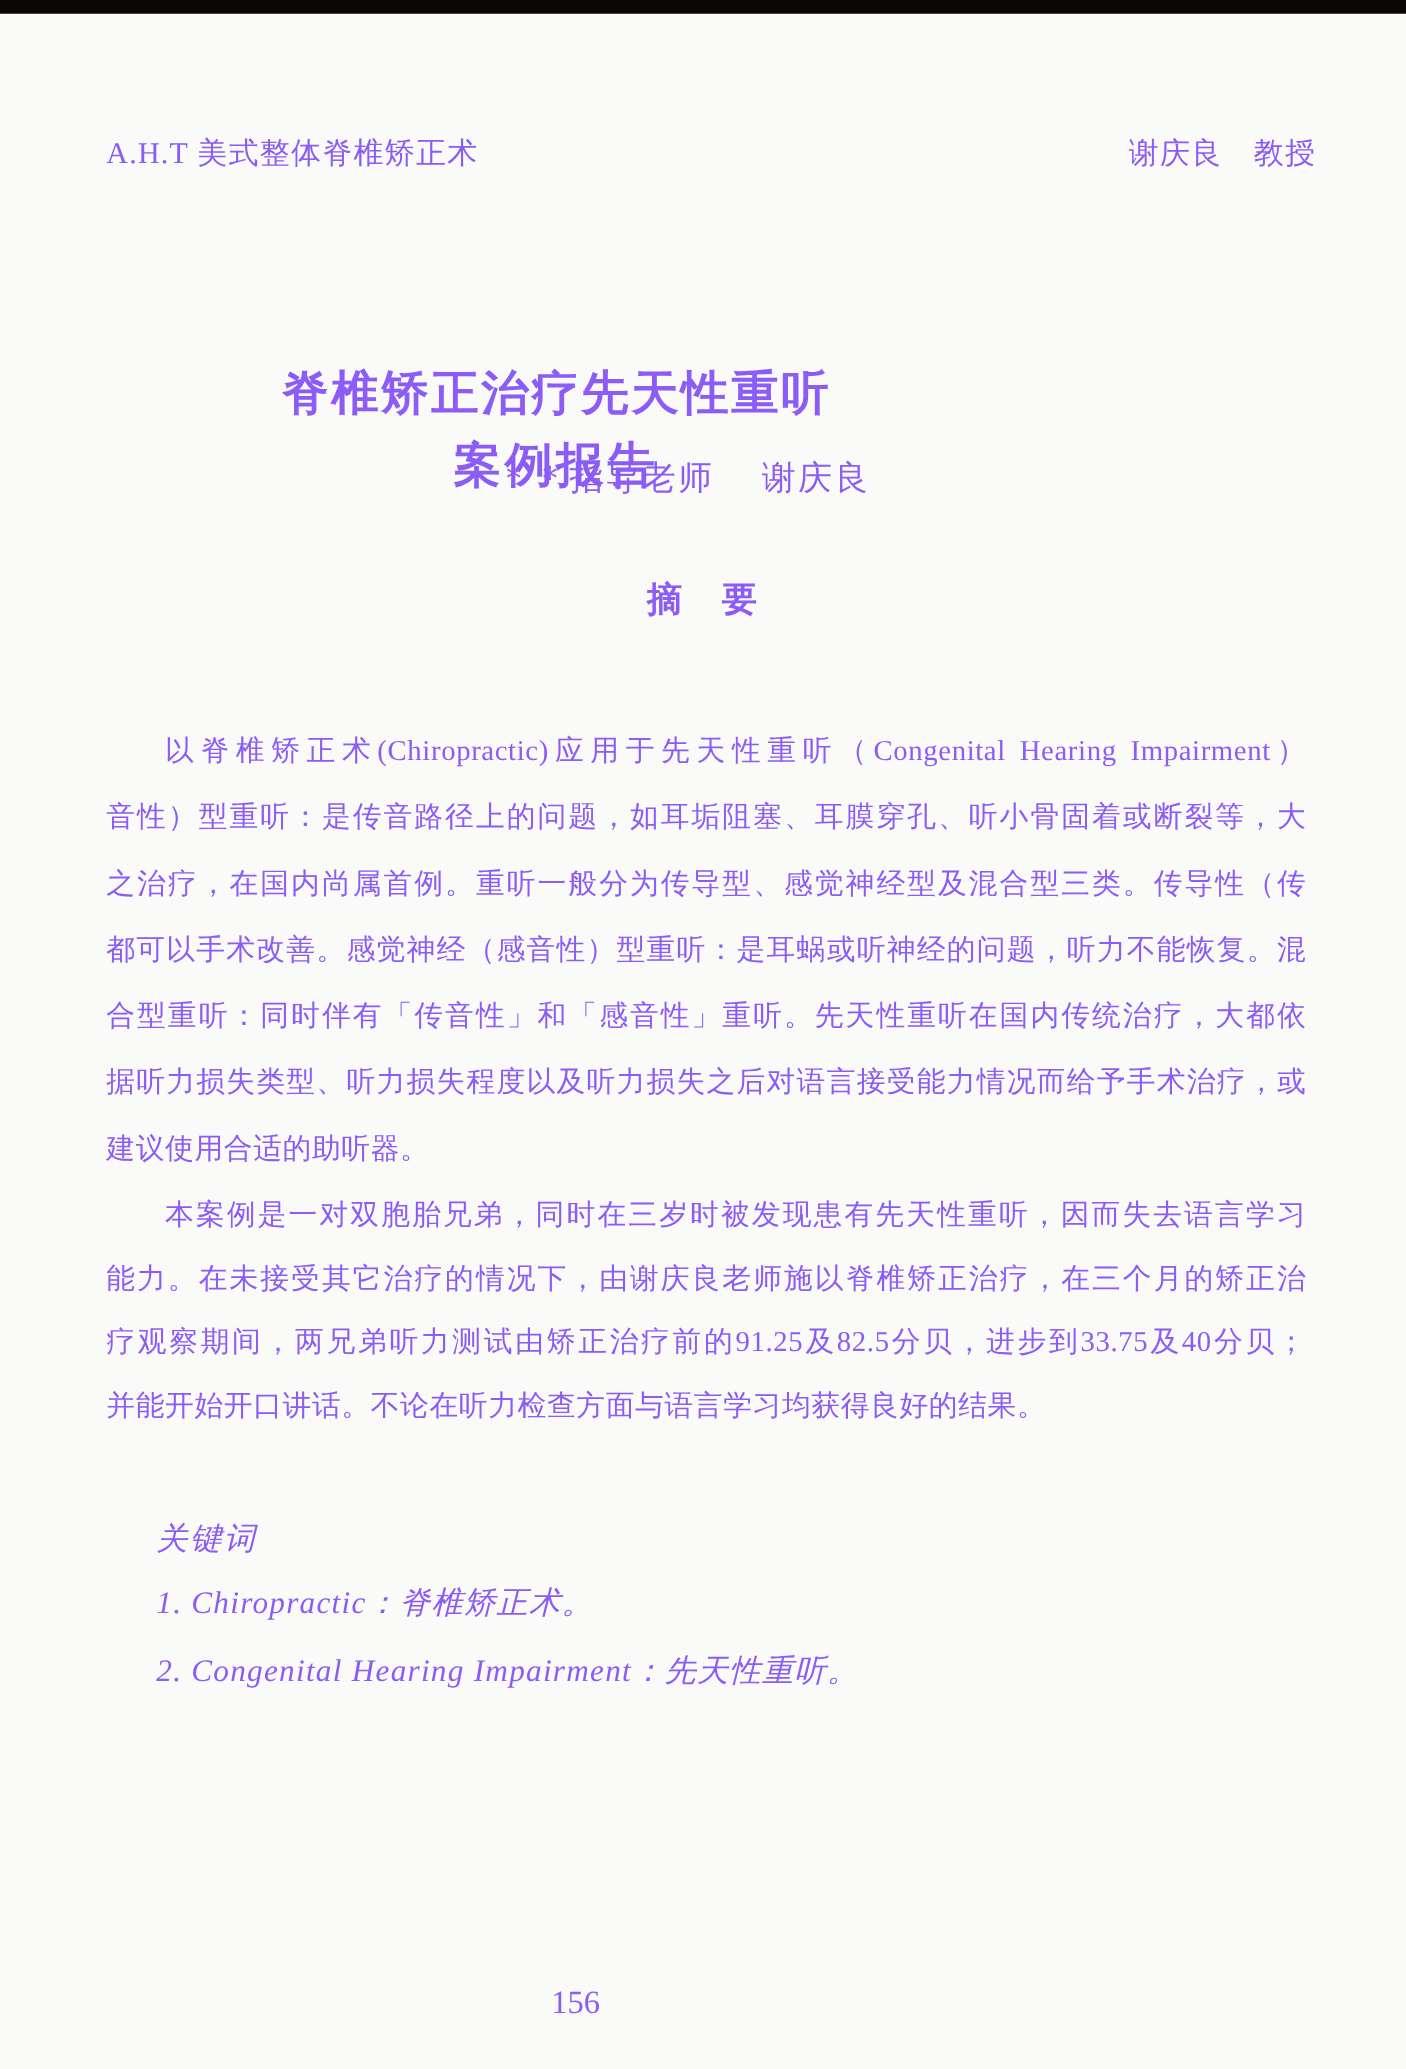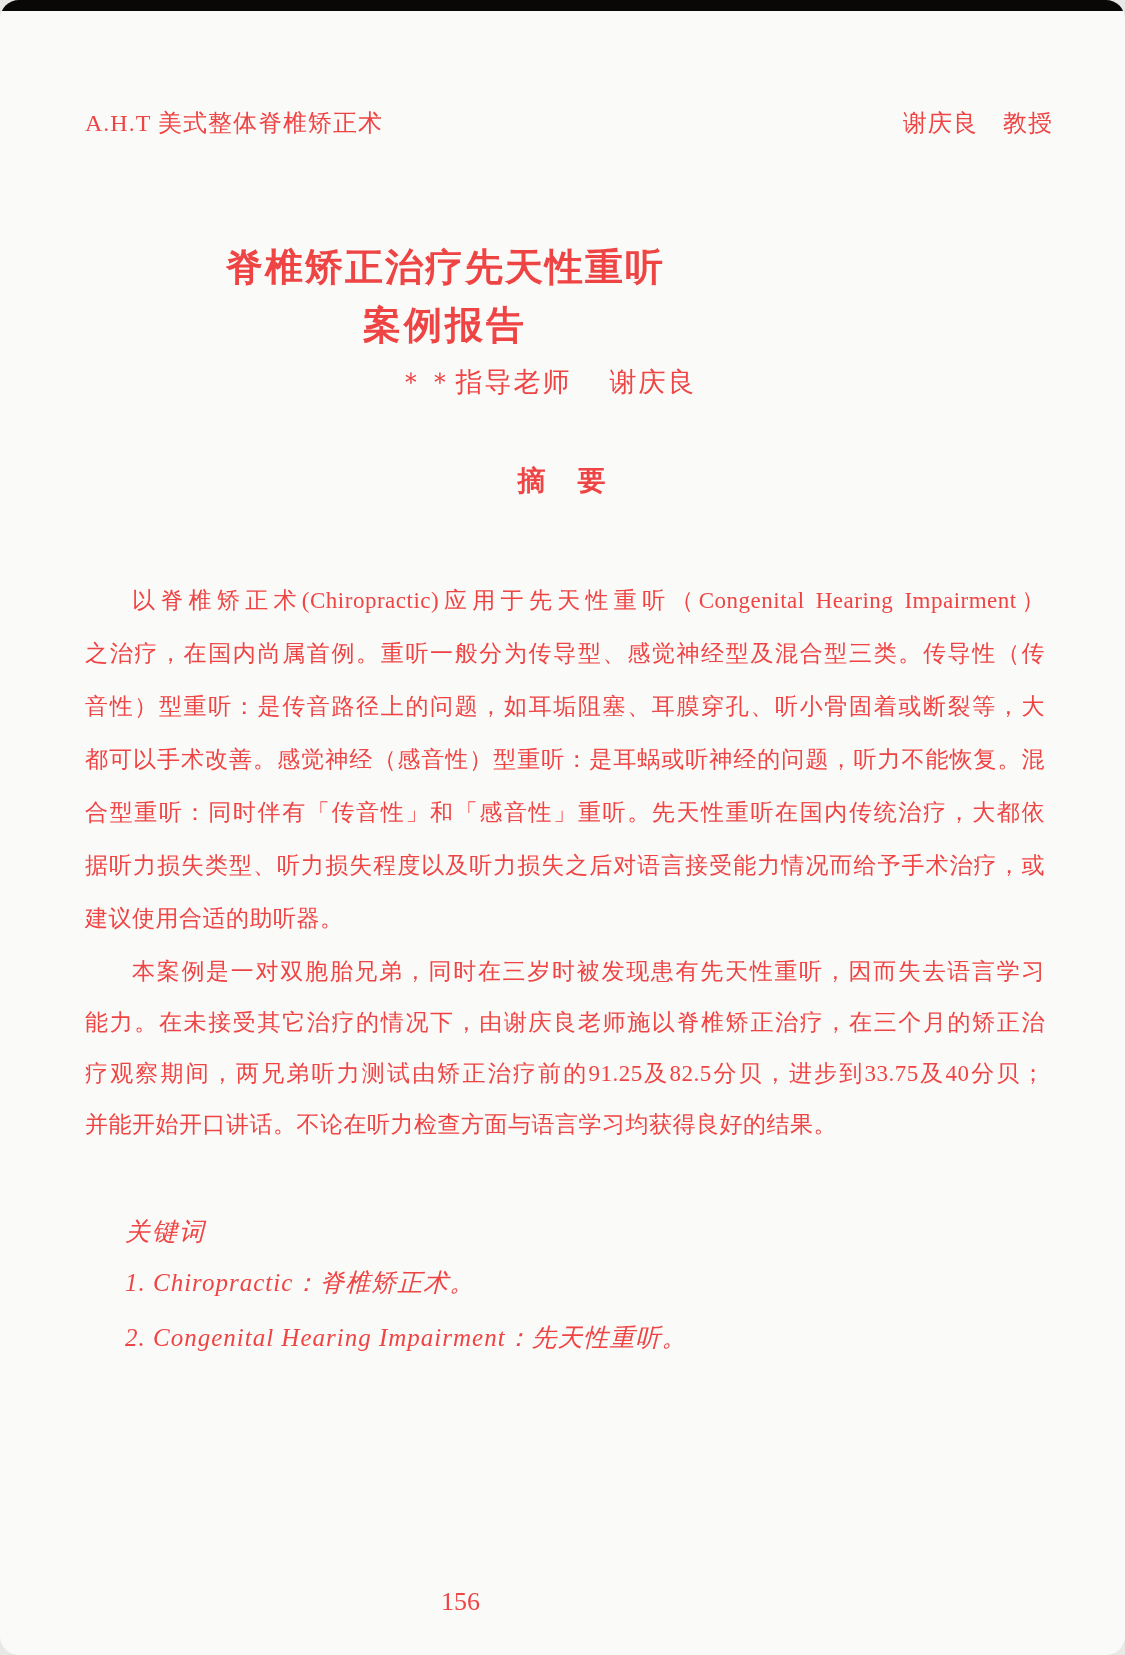--- a/index.html
+++ b/index.html
@@ -7,23 +7,22 @@
     padding: 0;
     background: #e8e8e6;
   }
   .page {
     position: relative;
     width: 1125px;
     height: 1655px;
     margin: 0 auto;
     background: #fafaf8;
     font-family: "Liberation Serif", "DejaVu Serif", serif;
-    color: #ef4444;
+    color: #8b5cf6;
     overflow: hidden;
-    border-radius: 19px;
   }
   .scan-bar {
     position: absolute;
     top: 0; left: 0;
     width: 100%;
     height: 11px;
     background: #0a0806;
   }
   .running-header {
     position: absolute;
@@ -38,20 +37,21 @@
   }
   .doc-title {
     position: absolute;
     left: 0;
     width: 890px;
     text-align: center;
     font-size: 38px;
     font-weight: bold;
     line-height: 48px;
     letter-spacing: 2px;
+    margin-top: 48px;
   }
   .doc-title.t1 { top: 243px; }
   .doc-title.t2 { top: 301px; letter-spacing: 3px; }
   .authors {
     position: absolute;
     top: 356px;
     left: 0;
     width: 1125px;
   }
   .author-row {
@@ -142,22 +142,22 @@
     <div class="author-row">
       <span>＊＊指导老师</span>
       <span>谢庆良</span>
     </div>
   </div>
 
   <div class="abstract-heading">摘　要</div>
 
   <div class="body-block para-1">
     <div class="line fill indent">以脊椎矫正术(Chiropractic)应用于先天性重听（Congenital Hearing Impairment）</div>
+    <div class="line fill">音性）型重听：是传音路径上的问题，如耳垢阻塞、耳膜穿孔、听小骨固着或断裂等，大</div>
     <div class="line fill">之治疗，在国内尚属首例。重听一般分为传导型、感觉神经型及混合型三类。传导性（传</div>
-    <div class="line fill">音性）型重听：是传音路径上的问题，如耳垢阻塞、耳膜穿孔、听小骨固着或断裂等，大</div>
     <div class="line fill">都可以手术改善。感觉神经（感音性）型重听：是耳蜗或听神经的问题，听力不能恢复。混</div>
     <div class="line fill">合型重听：同时伴有「传音性」和「感音性」重听。先天性重听在国内传统治疗，大都依</div>
     <div class="line fill">据听力损失类型、听力损失程度以及听力损失之后对语言接受能力情况而给予手术治疗，或</div>
     <div class="line">建议使用合适的助听器。</div>
   </div>
 
   <div class="body-block para-2">
     <div class="line fill indent">本案例是一对双胞胎兄弟，同时在三岁时被发现患有先天性重听，因而失去语言学习</div>
     <div class="line fill">能力。在未接受其它治疗的情况下，由谢庆良老师施以脊椎矫正治疗，在三个月的矫正治</div>
     <div class="line fill">疗观察期间，两兄弟听力测试由矫正治疗前的91.25及82.5分贝，进步到33.75及40分贝；</div>

